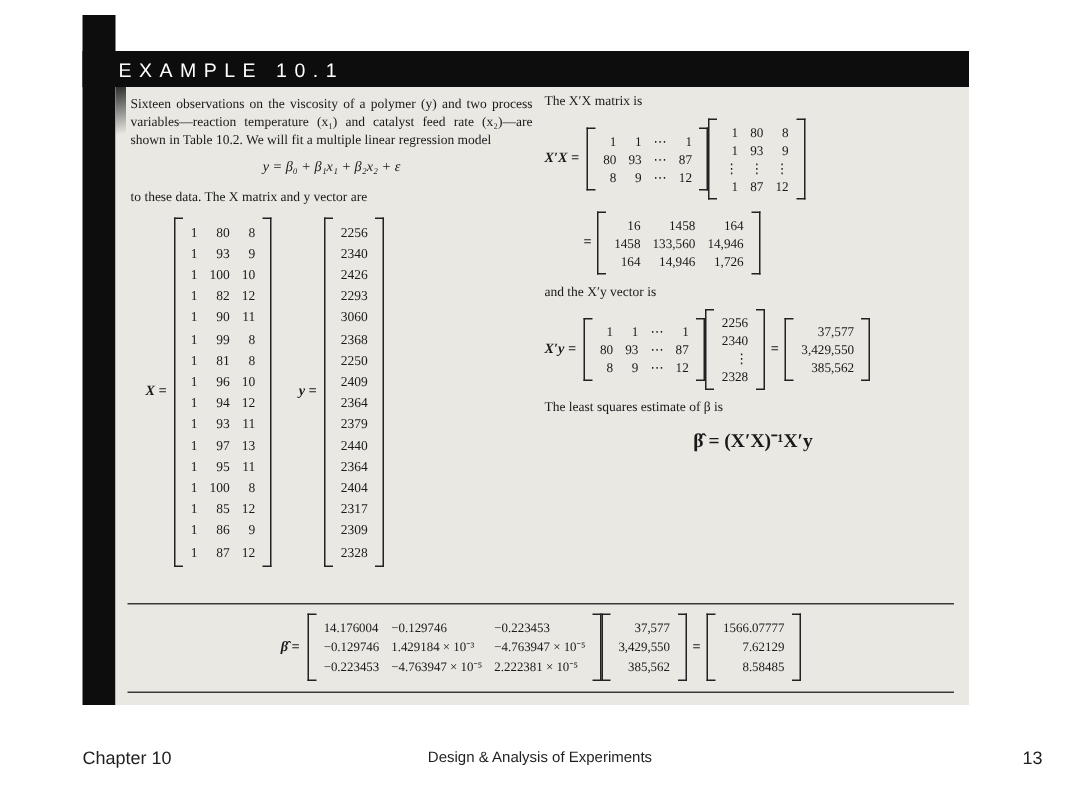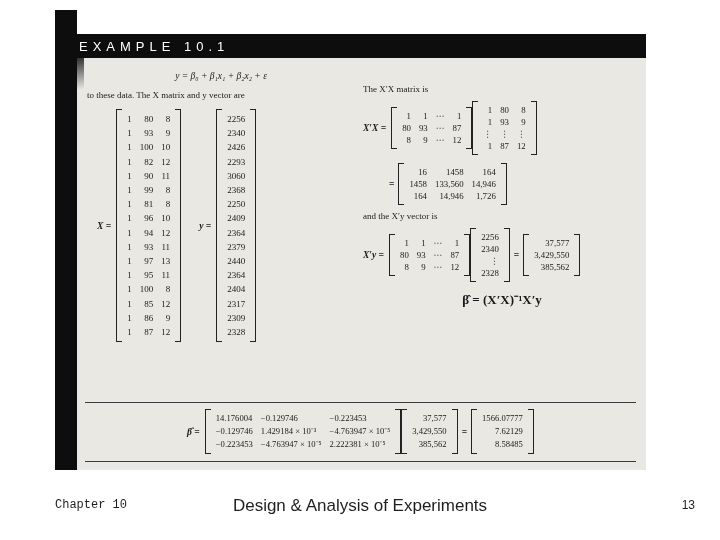--- a/index.html
+++ b/index.html
@@ -9,21 +9,21 @@
 
   .left-bar { position:absolute; left:55px; top:10px; width:22px; height:460px; background:#0d0d0d; }
   .header-bar { position:absolute; left:55px; top:34px; width:591px; height:24px; background:#0d0d0d; display:flex; align-items:center; }
   .header-title { margin-left:24px; color:#ffffff; font-family:"Liberation Sans", sans-serif; font-weight:400; font-size:13px; letter-spacing:5px; white-space:nowrap; }
 
   .scan { position:absolute; left:77px; top:58px; width:569px; height:412px; background:#e9e8e3; }
   .smudge { position:absolute; left:0; top:0; width:7px; height:42px;
             background:linear-gradient(170deg, rgba(15,15,15,0.85), rgba(15,15,15,0) 75%); }
 
   .col-left  { position:absolute; left:10px;  top:6px; width:268px; }
-  .col-right { position:absolute; left:286px; top:22px; width:278px; }
+  .col-right { position:absolute; left:286px; top:0; width:278px; }
 
   .intro { font-size:9px; line-height:1.32; margin-bottom:5px; text-align:justify; }
   .model-eq { text-align:center; font-style:italic; font-size:9.5px; margin:7px 0 9px 0; }
   .data-line { font-size:9px; margin-bottom:9px; }
 
   .eq-row { display:flex; align-items:center; }
   .xy-block { margin-left:10px; }
 
   .mlabel { font-size:9.5px; font-weight:700; margin:0 5px 0 0; white-space:nowrap;font-style:italic; }
   .eqsign { font-size:9.5px; font-weight:700; margin:0 4px; }
@@ -47,39 +47,40 @@
   .or-line { font-size:9px; margin-top:2px; }
 
   .rule { position:absolute; left:8px; right:10px; height:1px; background:#3a3a3a; }
   .rule-top { top:344px; }
   .rule-bottom { top:403px; }
 
   .final-row { position:absolute; left:8px; right:10px; top:351px; display:flex; align-items:center; justify-content:center; }
   .final-row .mcell { font-size:8.6px; line-height:13px; }
   .left-cells .mcell { text-align:left; }
 
-  .footer-left  { position:absolute; left:55px; top:498px; font-family:Liberation Mono, monospace; font-size:12px; color:#1f1f1f; }
-  .footer-center{ position:absolute; left:0; right:0; top:498px; text-align:center; font-family:"Liberation Sans", sans-serif; font-size:17px; line-height:15px; color:#1f1f1f; }
+  .footer-left  { position:absolute; left:55px; top:498px; font-family:Liberation Sans, sans-serif; font-size:12px; color:#1f1f1f; }
+  .footer-center{ position:absolute; left:0; right:0; top:498px; text-align:center; font-family:"Liberation Sans", sans-serif; font-size:10px; line-height:15px; color:#1f1f1f; }
   .footer-right { position:absolute; right:25px; top:498px; font-family:"Liberation Sans", sans-serif; font-size:12px; color:#1f1f1f; }
 </style>
 </head>
 <body>
 
 <div class="slide">
 
   <div class="left-bar"></div>
 
   <div class="header-bar">
     <span class="header-title">EXAMPLE 10.1</span>
   </div>
 
   <div class="scan">
     <div class="smudge"></div>
 
     <div class="col-left">
+      <p class="intro">Sixteen observations on the viscosity of a polymer (y) and two process variables—reaction temperature (x₁) and catalyst feed rate (x₂)—are shown in Table 10.2. We will fit a multiple linear regression model</p>
       <div class="model-eq">y = β₀ + β₁x₁ + β₂x₂ + ε</div>
       <p class="data-line">to these data. The X matrix and y vector are</p>
 
       <div class="eq-row xy-block">
         <span class="mlabel">X =</span>
         <div class="matrix x-big">
           <div class="mbody">
               <div class="mrow">
                 <div class="mcell">1</div>
                 <div class="mcell">80</div>
@@ -345,20 +346,21 @@
               <div class="mrow">
                 <div class="mcell">3,429,550</div>
               </div>
               <div class="mrow">
                 <div class="mcell">385,562</div>
               </div>
             </div>
         </div>
       </div>
 
+      <p class="heading">The least squares estimate of β is</p>
       <div class="ls-eq">β̂ = (X′X)⁻¹X′y</div>
     </div>
 
     <div class="rule rule-top"></div>
 
     <div class="final-row">
       <span class="mlabel">β̂ =</span>
       <div class="matrix left-cells">
         <div class="mbody">
             <div class="mrow">

